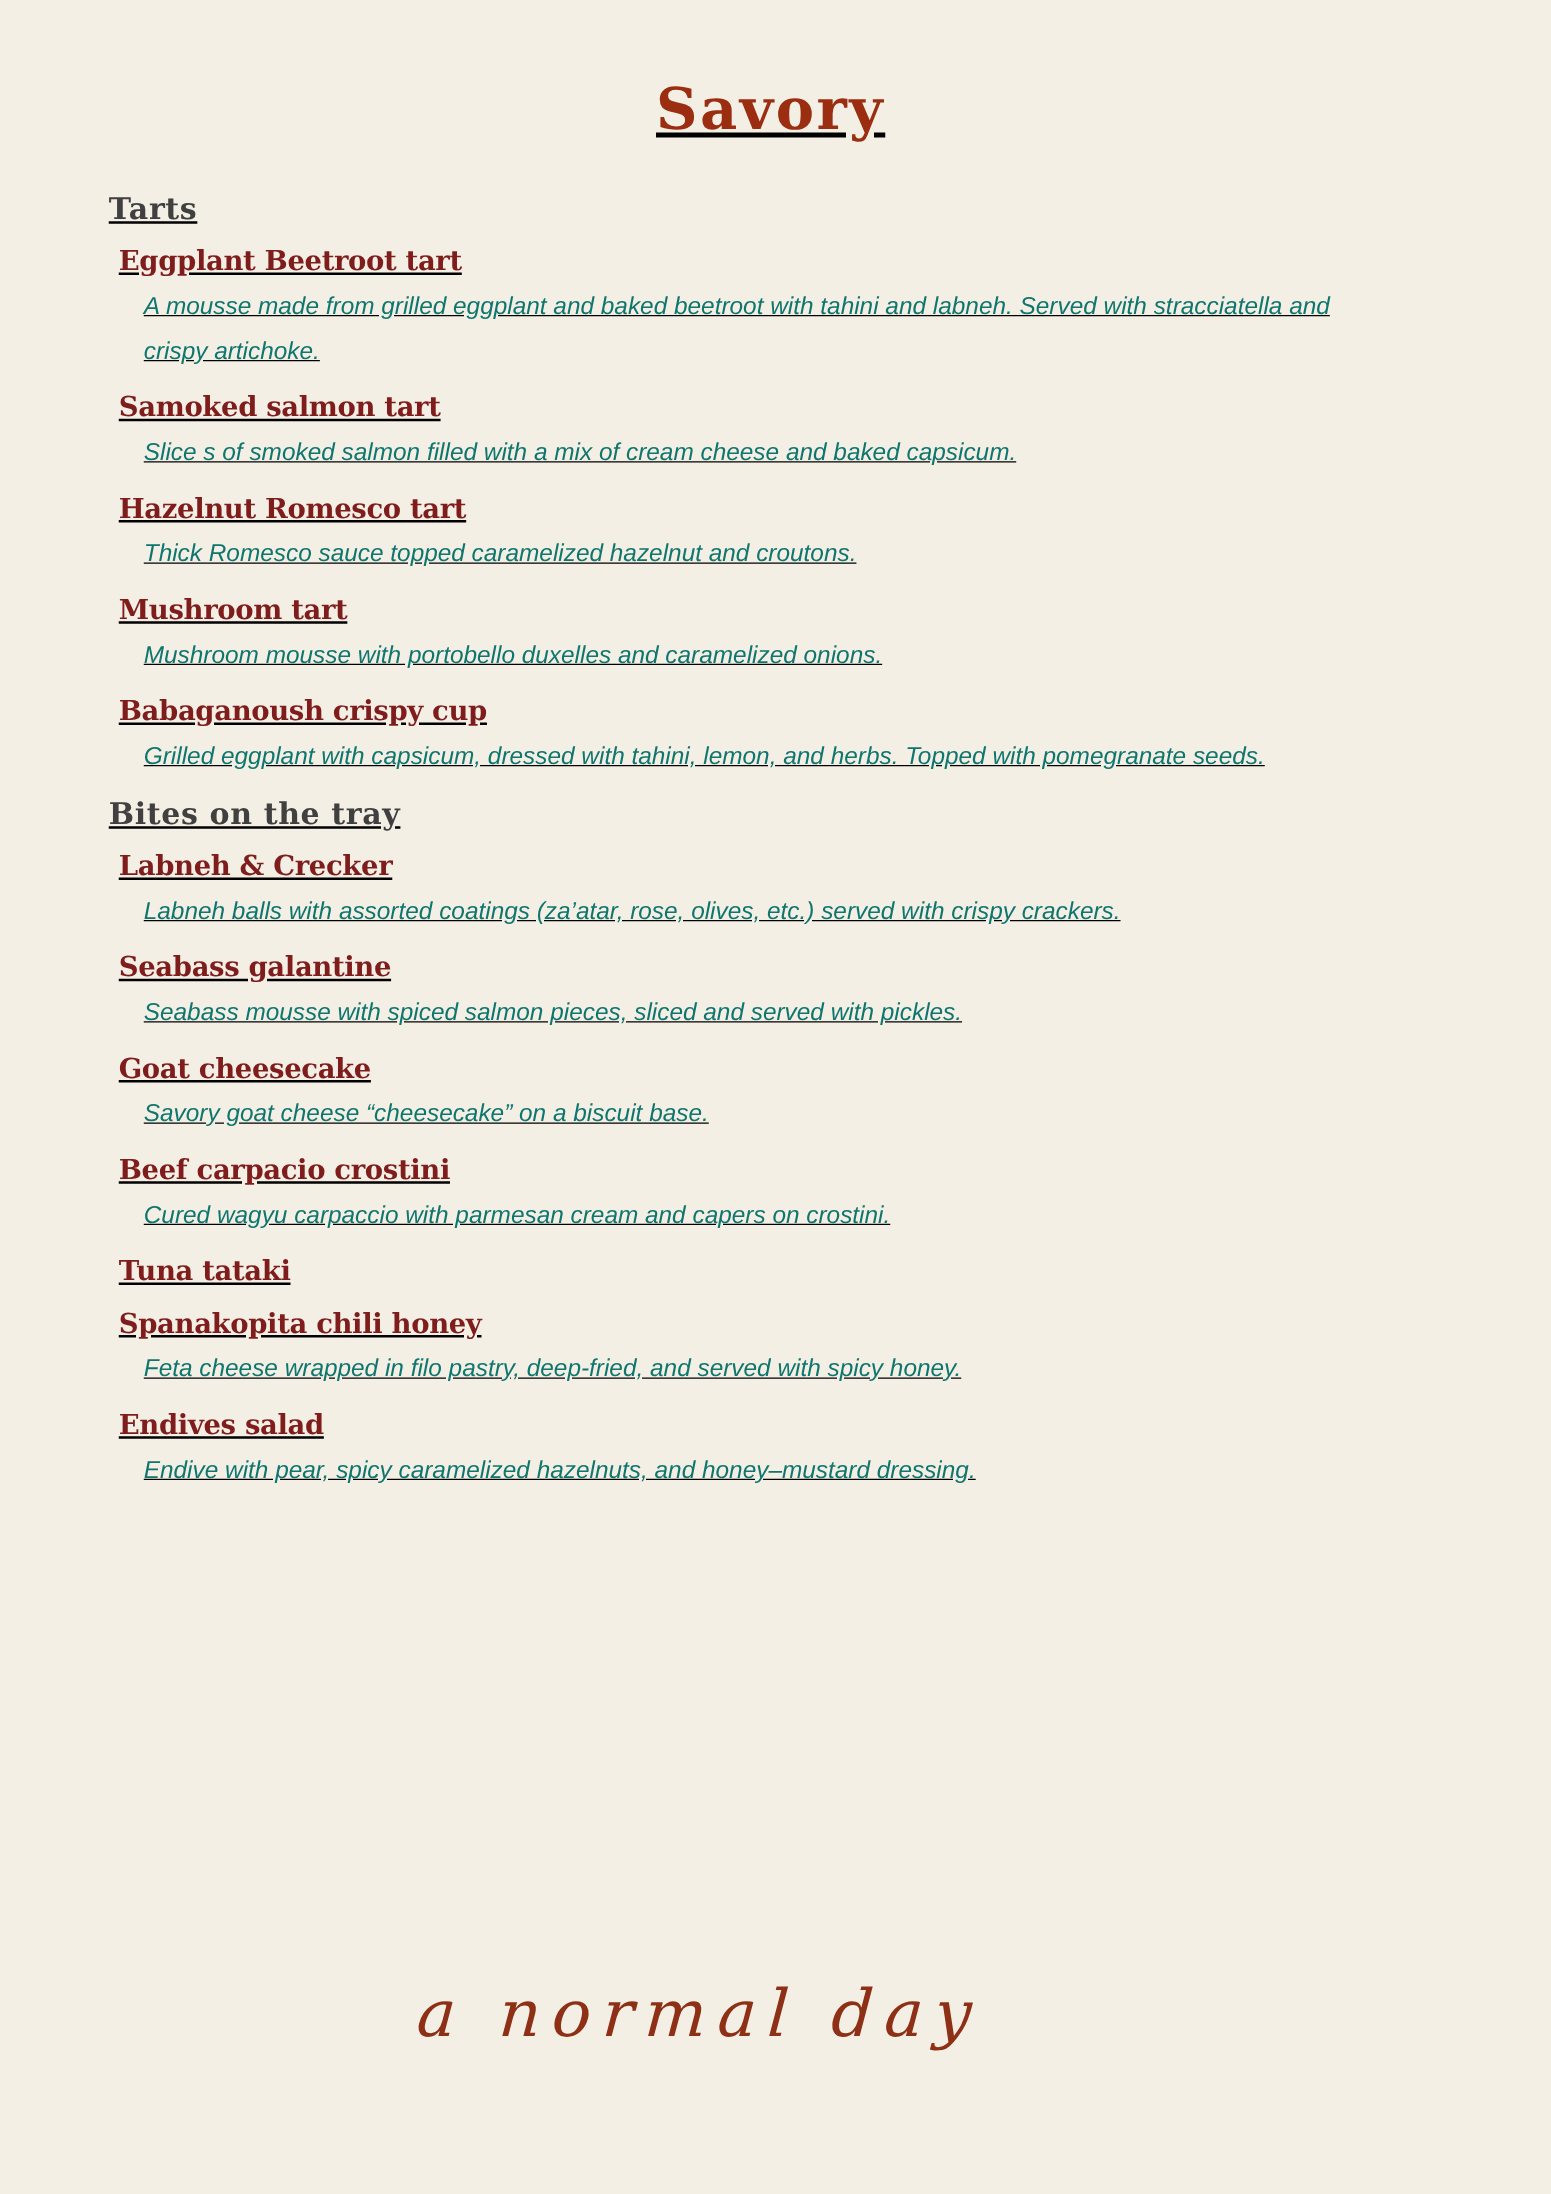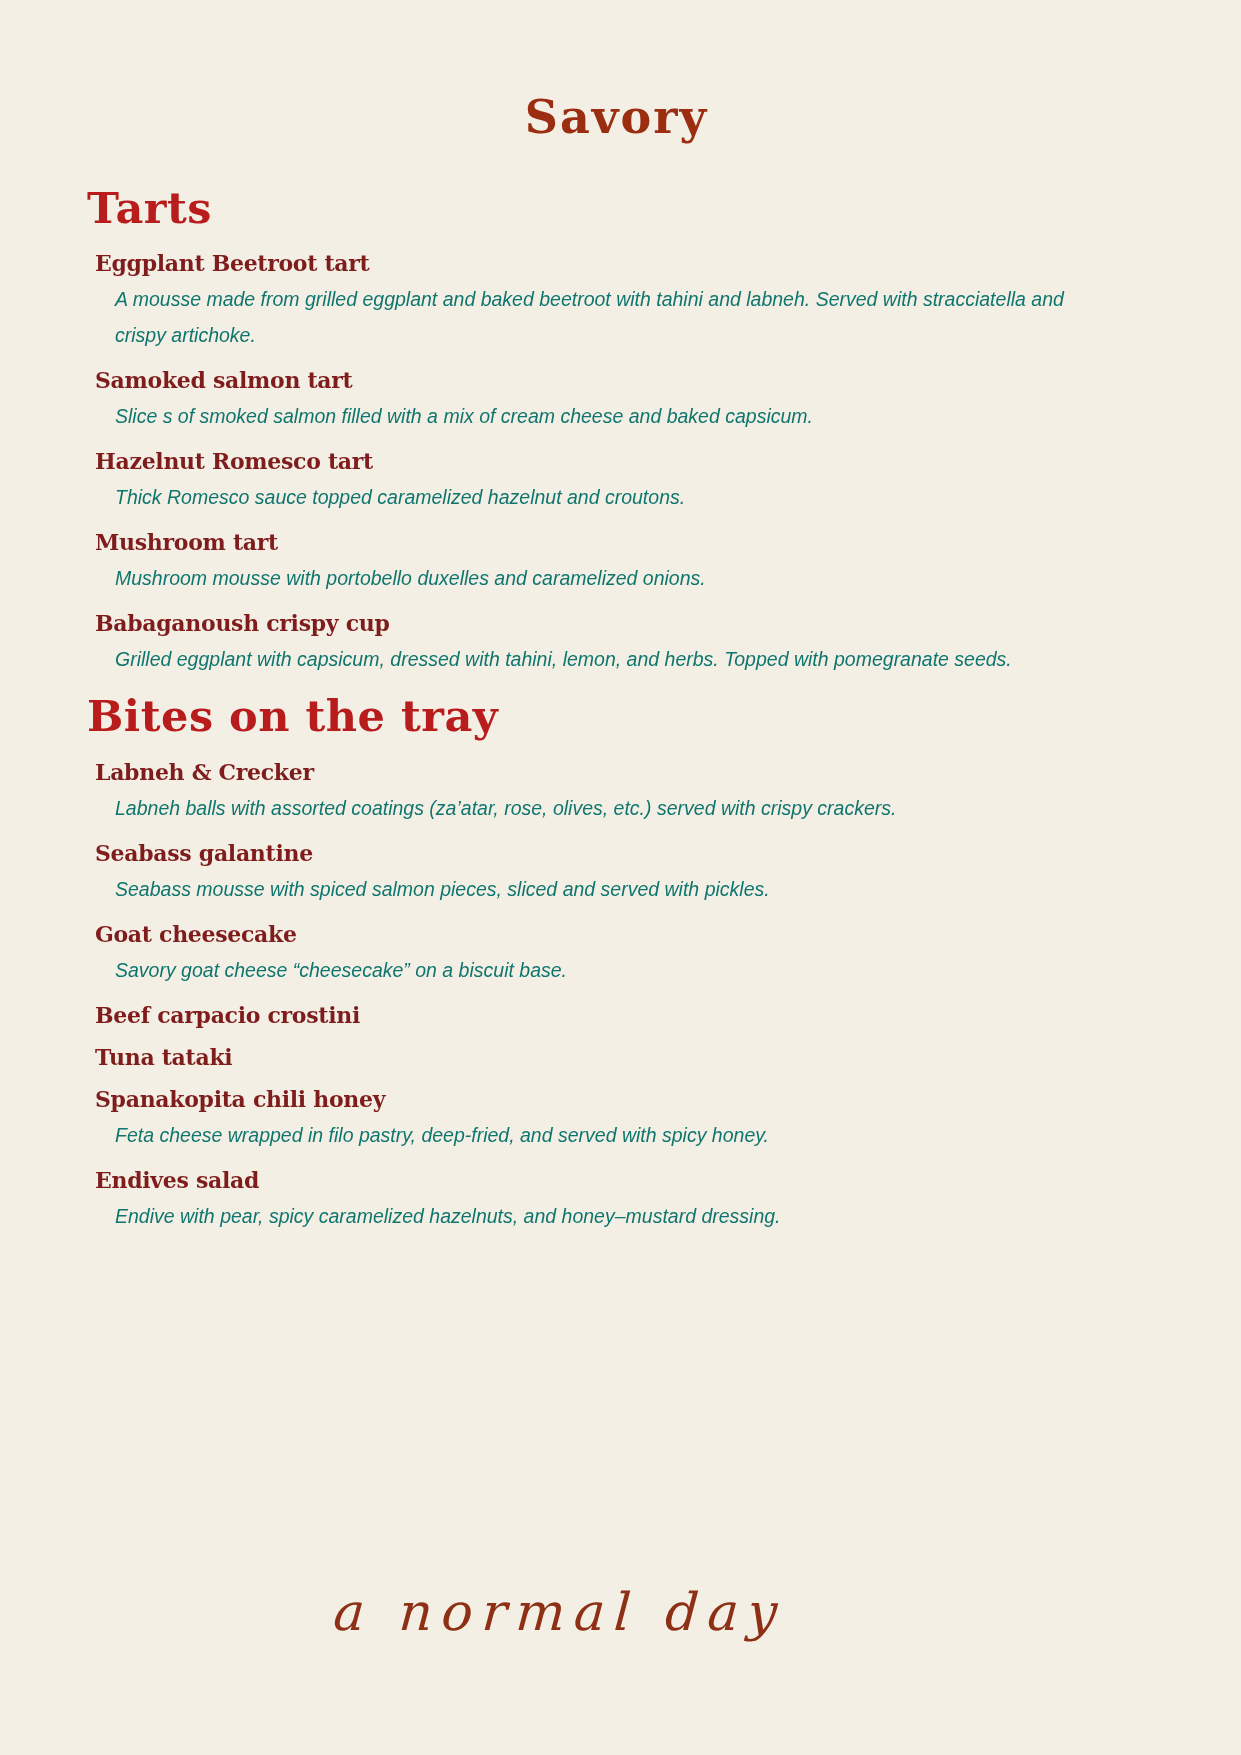--- a/index.html
+++ b/index.html
@@ -7,34 +7,35 @@
     background: #f4efe5;
     font-family: "DejaVu Serif", serif;
   }
   .page {
     position: relative;
     width: 1241px;
     height: 1755px;
     background: #f4efe5;
     overflow: hidden;
     box-sizing: border-box;
-    padding: 92px 95px 0 87px;
+    padding: 62px 95px 0 87px;
+    text-decoration: underline;
   }
   .menu-title {
     text-align: center;
     color: #9b2d10;
     font-size: 46px;
     font-weight: bold;
     letter-spacing: 2px;
     line-height: 1.1;
     margin-bottom: 38px;
   }
   .section-heading {
-    color: #b91c1c;
-    font-size: 43px;
+    color: #404040;
+    font-size: 24px;
     font-weight: bold;
     letter-spacing: 0.5px;
     line-height: 1.3;
     margin-bottom: 12px;
   }
   .section { margin-bottom: 0; }
   .section + .section { }
   .menu-item { margin-bottom: 12px; }
   .item-name {
     color: #7f1d1d;
@@ -116,20 +117,21 @@
       <div class="item-desc">Seabass mousse with spiced salmon pieces, sliced and served with pickles.</div>
     </div>
 
     <div class="menu-item">
       <div class="item-name">Goat cheesecake</div>
       <div class="item-desc">Savory goat cheese “cheesecake” on a biscuit base.</div>
     </div>
 
     <div class="menu-item">
       <div class="item-name">Beef carpacio crostini</div>
+      <div class="item-desc">Cured wagyu carpaccio with parmesan cream and capers on crostini.</div>
     </div>
 
     <div class="menu-item">
       <div class="item-name">Tuna tataki</div>
     </div>
 
     <div class="menu-item">
       <div class="item-name">Spanakopita chili honey</div>
       <div class="item-desc">Feta cheese wrapped in filo pastry, deep-fried, and served with spicy honey.</div>
     </div>

